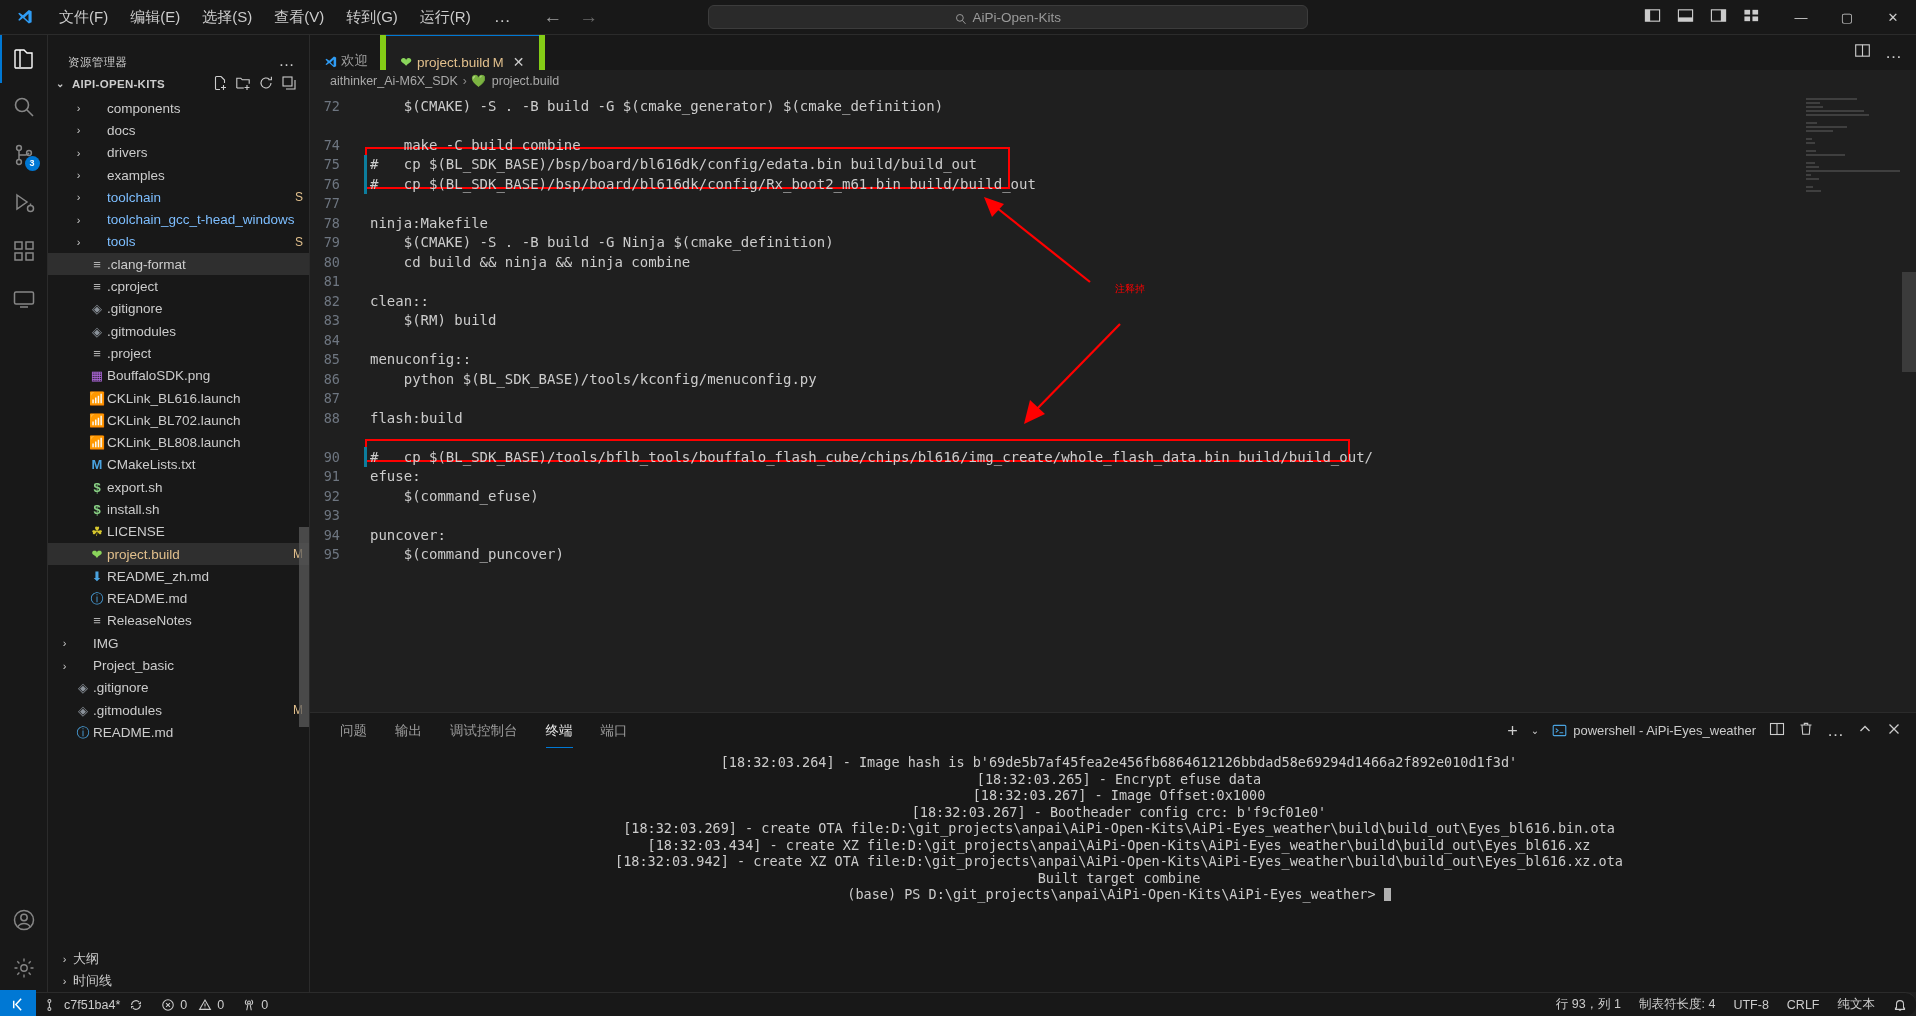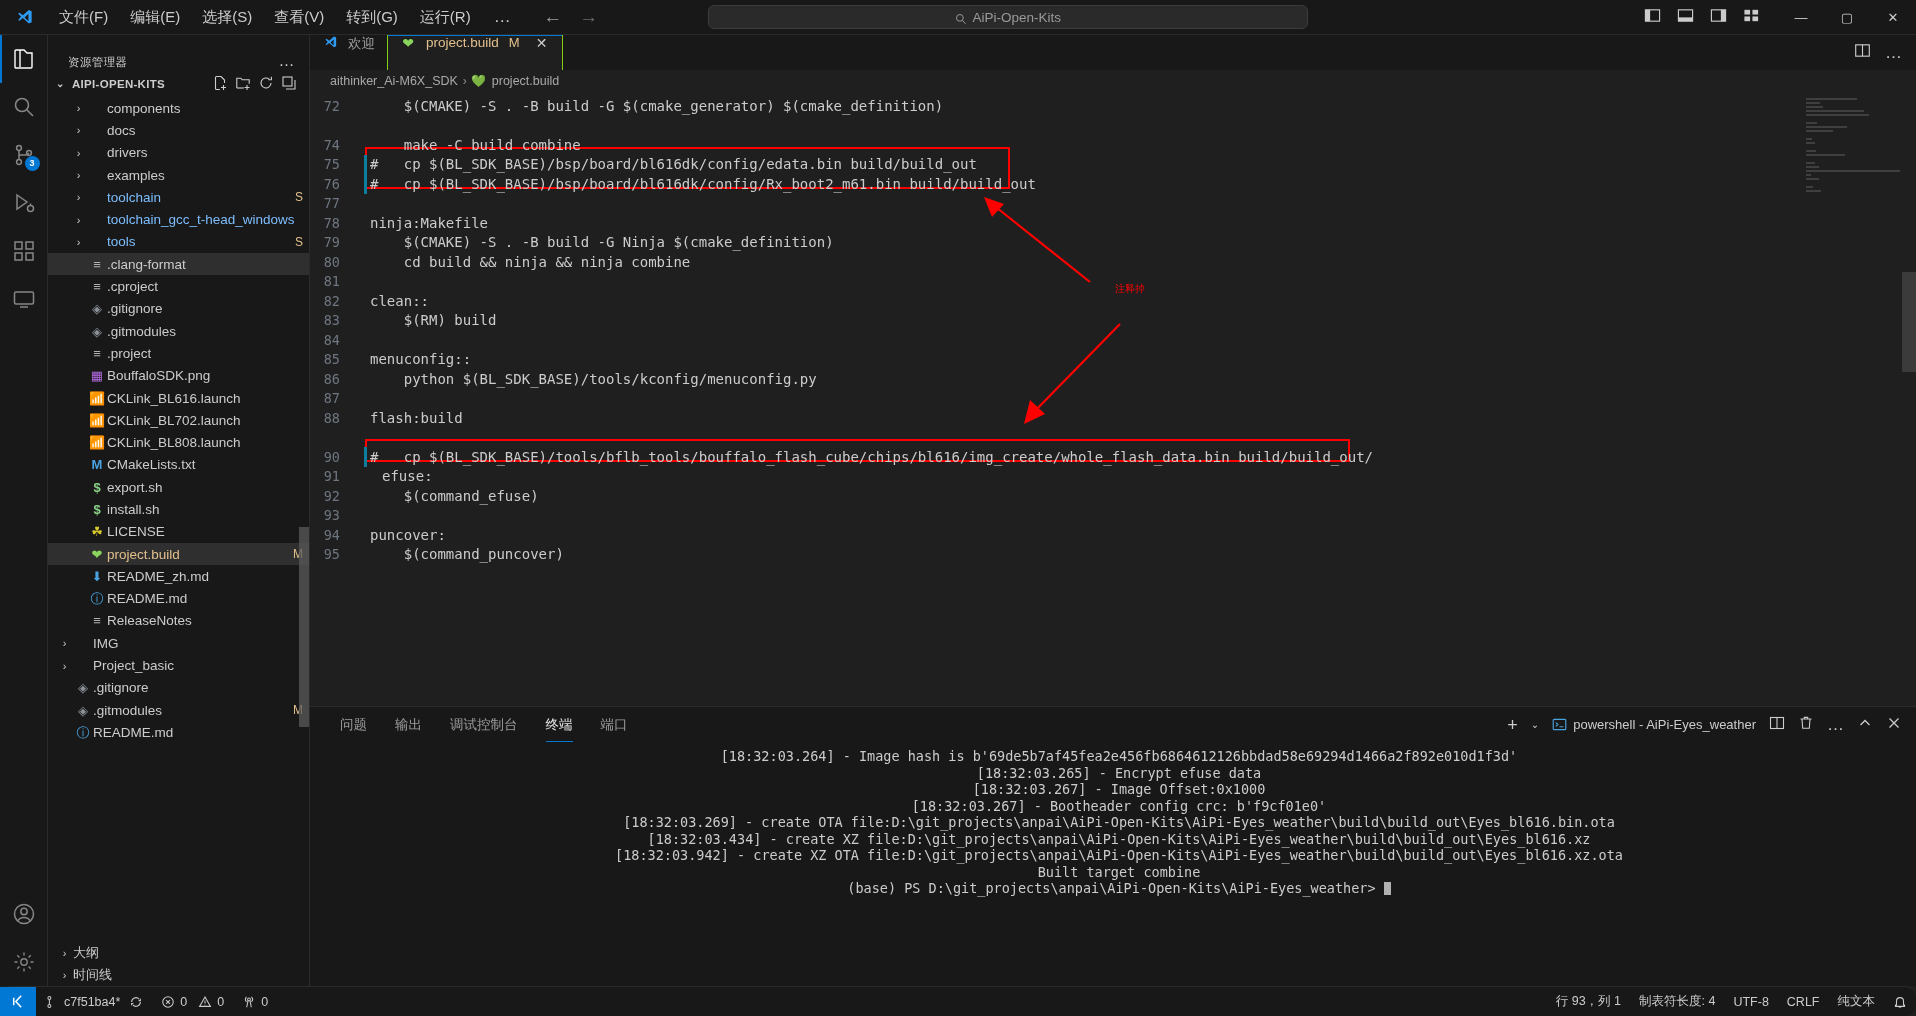--- a/index.html
+++ b/index.html
@@ -108,22 +108,22 @@
   .sb-foot .caret { width: 17px; text-align: center; font-size: 11px; }
   .sb-scroll {
     position: absolute; right: 0; width: 10px; background: #5a5a5a; border-radius: 0;
     opacity: .75;
   }
 
   
   .editorarea { flex: 1; display: flex; flex-direction: column; min-width: 0; background: #1f1f1f; }
   .tabsrow { height: 35px; background: #181818; display: flex; align-items: stretch; flex: none; }
   .tab {
-    display: flex; align-items: flex-start; gap: 10px; padding: 0 12px; font-size: 13.5px;
-    color: #9d9d9d; background: #181818; border-right: 1px solid #84cc16; position: relative;
+    display: flex; align-items: flex-end; gap: 3px; padding: 0 12px; font-size: 13.5px;
+    color: #9d9d9d; background: #181818; border-right: 6px solid #84cc16; position: relative;
     max-width: 260px;
   }
   .tab.active { background: #1f1f1f; color: #ffffff; }
   .tab.active::before {
     content: ""; position: absolute; left: 0; right: 0; top: 0; height: 1px; background: #0078d4;
   }
   .tab .ticon { width: 16px; display: flex; align-items: center; justify-content: center; }
   .tab .tclose { font-size: 14px; margin-left: 4px; color: #cccccc; width: 16px; text-align: center; }
   .tab .tmod { font-size: 13px; color: #e2c08d; }
   .tabsrow .tabs-right { margin-left: auto; display: flex; align-items: center; gap: 14px; padding-right: 14px; }
@@ -191,21 +191,21 @@
     font-family: "DejaVu Sans Mono", monospace; font-size: 13.5px; color: #cccccc;
   }
   .tline { height: 16.5px; white-space: pre; line-height: 16.5px; text-align: center; }
   .cursor-blk {
     display: inline-block; width: 7px; height: 13px; background: #cccccc;
     vertical-align: -2px; opacity: .85;
   }
 
   
   .statusbar {
-    height: 30px; background: #181818; display: flex; align-items: center;
+    height: 24px; background: #181818; display: flex; align-items: center;
     font-size: 12.5px; color: #cccccc; flex: none; border-top: 1px solid #2b2b2b; border-radius: 11px;
   }
   .st-remote {
     background: #0078d4; color: #fff; height: 30px; width: 36px;
     display: flex; align-items: center; justify-content: center;
   }
   .st-remote svg { width: 17px; height: 17px; }
   .stitem { display: flex; align-items: center; gap: 5px; padding: 0 9px; height: 30px; }
   .stitem svg { width: 14px; height: 14px; }
   .st-right { margin-left: auto; display: flex; align-items: center; }
@@ -599,21 +599,21 @@
             <div class="codeline" style="position: absolute; top: 160px; left: 0px; right: 0px;"><span class="lnum">80</span><span class="ctext" style="margin-left: 8px;">    cd build &amp;&amp; ninja &amp;&amp; ninja combine</span></div>
             <div class="codeline" style="position: absolute; top: 179.5px; left: 0px; right: 0px;"><span class="lnum">81</span><span class="ctext" style="margin-left: 8px;"></span></div>
             <div class="codeline" style="position: absolute; top: 199px; left: 0px; right: 0px;"><span class="lnum">82</span><span class="ctext" style="margin-left: 8px;">clean::</span></div>
             <div class="codeline" style="position: absolute; top: 218.5px; left: 0px; right: 0px;"><span class="lnum">83</span><span class="ctext" style="margin-left: 8px;">    $(RM) build</span></div>
             <div class="codeline" style="position: absolute; top: 238px; left: 0px; right: 0px;"><span class="lnum">84</span><span class="ctext" style="margin-left: 8px;"></span></div>
             <div class="codeline" style="position: absolute; top: 257.5px; left: 0px; right: 0px;"><span class="lnum">85</span><span class="ctext" style="margin-left: 8px;">menuconfig::</span></div>
             <div class="codeline" style="position: absolute; top: 277px; left: 0px; right: 0px;"><span class="lnum">86</span><span class="ctext" style="margin-left: 8px;">    python $(BL_SDK_BASE)/tools/kconfig/menuconfig.py</span></div>
             <div class="codeline" style="position: absolute; top: 296.5px; left: 0px; right: 0px;"><span class="lnum">87</span><span class="ctext" style="margin-left: 8px;"></span></div>
             <div class="codeline" style="position: absolute; top: 316px; left: 0px; right: 0px;"><span class="lnum">88</span><span class="ctext" style="margin-left: 8px;">flash:build</span></div>
             <div class="codeline" style="position: absolute; top: 355px; left: 0px; right: 0px;"><span class="lnum">90</span><span class="gutter-mod" style="left: 54px; top: 0px; height: 19.5px;"></span><span class="ctext" style="margin-left: 8px;">#   cp $(BL_SDK_BASE)/tools/bflb_tools/bouffalo_flash_cube/chips/bl616/img_create/whole_flash_data.bin build/build_out/</span></div>
-            <div class="codeline" style="position: absolute; top: 374.5px; left: 0px; right: 0px;"><span class="lnum">91</span><span class="ctext" style="margin-left: 20px;">efuse:</span></div>
+            <div class="codeline" style="position: absolute; top: 374.5px; left: 0px; right: 0px;"><span class="lnum">91</span><span class="ctext" style="margin-left: 8px;">efuse:</span></div>
             <div class="codeline" style="position: absolute; top: 394px; left: 0px; right: 0px;"><span class="lnum">92</span><span class="ctext" style="margin-left: 8px;">    $(command_efuse)</span></div>
             <div class="codeline" style="position: absolute; top: 413.5px; left: 0px; right: 0px;"><span class="lnum">93</span><span class="ctext" style="margin-left: 8px;"></span></div>
             <div class="codeline" style="position: absolute; top: 433px; left: 0px; right: 0px;"><span class="lnum">94</span><span class="ctext" style="margin-left: 8px;">puncover:</span></div>
             <div class="codeline" style="position: absolute; top: 452.5px; left: 0px; right: 0px;"><span class="lnum">95</span><span class="ctext" style="margin-left: 8px;">    $(command_puncover)</span></div>
           </div>
         <div class="minimap" id="minimap">
             <div class="mm-line" style="top: 6px; left: 4px; width: 51.2px;"></div>
             <div class="mm-line" style="top: 10px; left: 4px; width: 13.6px;"></div>
             <div class="mm-line" style="top: 14px; left: 4px; width: 16.8px;"></div>
             <div class="mm-line" style="top: 18px; left: 4px; width: 57.6px;"></div>

